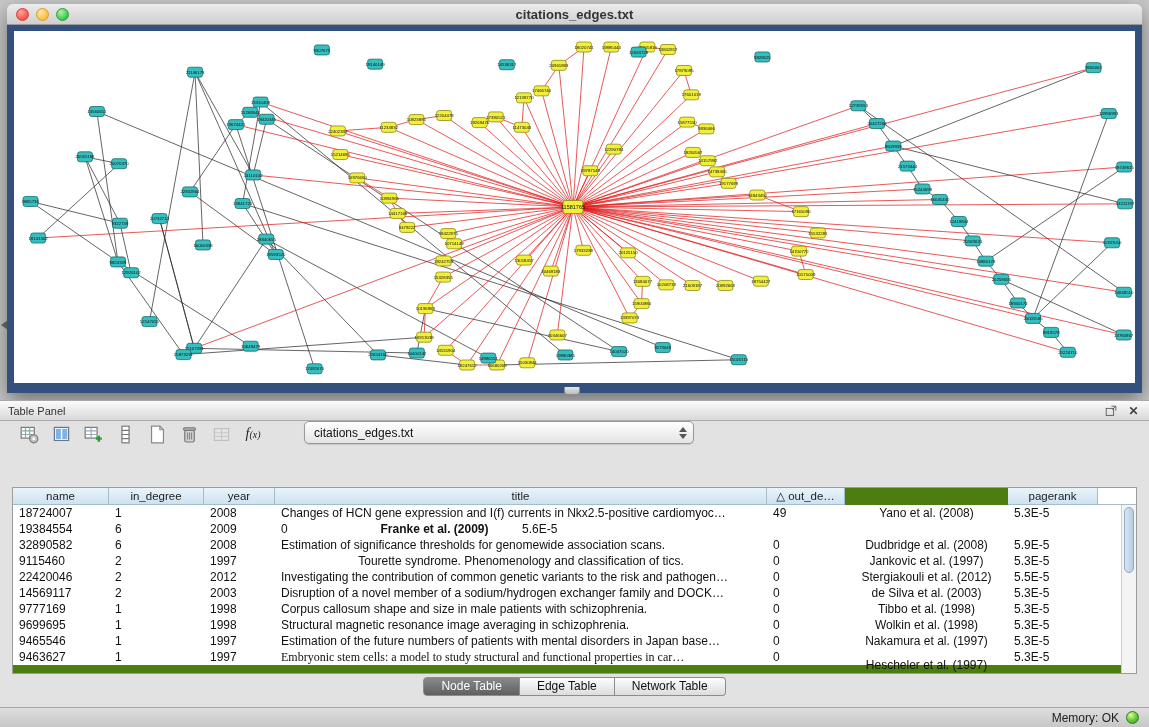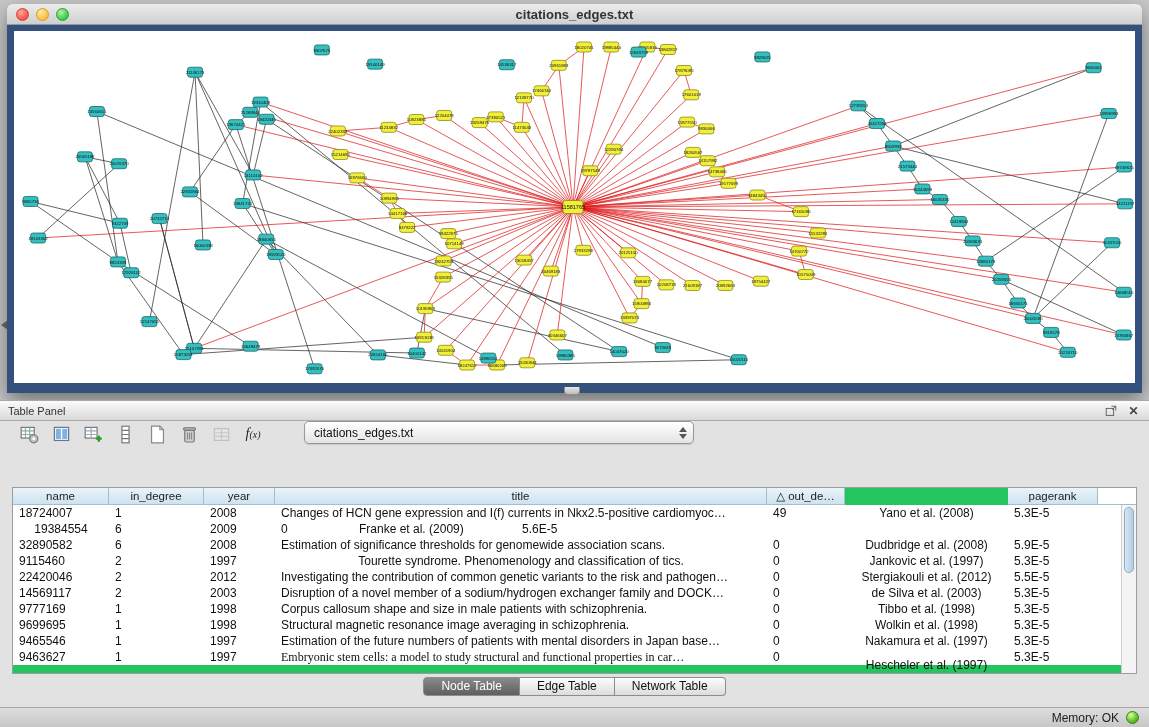--- a/index.html
+++ b/index.html
@@ -50,21 +50,21 @@
   .dropdown { margin-left:18px; width:390px; height:23px; border:1px solid #989898;
     border-radius:5px; background:linear-gradient(#ffffff,#e4e4e4);
     display:flex; align-items:center; padding:0 6px 0 9px; font-size:12px; color:#111;
     box-shadow:0 1px 1px rgba(0,0,0,.12); }
   .dd-label { flex:1; overflow:hidden; white-space:nowrap; }
   .dd-arrows { display:flex; flex-direction:column; gap:2px; align-items:center; }
   .dd-arrows .up { width:0; height:0; border-left:4px solid transparent; border-right:4px solid transparent; border-bottom:5px solid #555; }
   .dd-arrows .down { width:0; height:0; border-left:4px solid transparent; border-right:4px solid transparent; border-top:5px solid #555; }
 
   .table-wrap { position:absolute; left:12px; right:12px; top:86px; height:187px;
-    border:1px solid #9c9c9c; background:#22c55e; overflow:hidden; }
+    border:1px solid #9c9c9c; background:#4d7c0f; overflow:hidden; }
   .thead { display:flex; height:17px; }
   .th { height:17px; line-height:15px; font-size:11.5px; color:#222; text-align:center;
     background:linear-gradient(#eaf4fb,#cde2f0); border-right:1px solid #a5bccb;
     border-bottom:1px solid #a5bccb; overflow:hidden; white-space:nowrap; padding:1px 4px; }
   .th.filler { flex:1; background:#fff; border-right:none; }
   .tbody { position:absolute; left:0; right:15px; top:17px; bottom:0; overflow:hidden; }
   .tr { display:flex; height:16px; background:#fff; }
   .td { height:16px; line-height:16px; font-size:12px; color:#111; padding:0 6px;
     overflow:hidden; white-space:nowrap; }
   .vscroll { position:absolute; right:0; top:17px; bottom:0; width:15px;
@@ -601,25 +601,25 @@
           <div class="tr">
             <div class="td" style="width: 96px; text-align: left;">18724007</div>
             <div class="td" style="width: 95px; text-align: left;">1</div>
             <div class="td" style="width: 71px; text-align: left;">2008</div>
             <div class="td" style="width: 492px; text-align: left;">Changes of HCN gene expression and I(f) currents in Nkx2.5-positive cardiomyoc…</div>
             <div class="td" style="width: 78px; text-align: left;">49</div>
             <div class="td" style="width: 163px; text-align: center;">Yano et al. (2008)</div>
             <div class="td" style="width: 90px; text-align: left;">5.3E-5</div>
           </div>
           <div class="tr">
-            <div class="td" style="width: 96px; text-align: center;">19384554</div>
+            <div class="td" style="width: 96px; text-align: left;">19384554</div>
             <div class="td" style="width: 95px; text-align: left;">6</div>
             <div class="td" style="width: 71px; text-align: left;">2009</div>
             <div class="td" style="width: 78px; text-align: left;">0</div>
-            <div class="td" style="width: 163px; text-align: left;">Franke et al. (2009)</div>
+            <div class="td" style="width: 163px; text-align: center; font-weight: bold;">Franke et al. (2009)</div>
             <div class="td" style="width: 90px; text-align: left;">5.6E-5</div>
           </div>
           <div class="tr">
             <div class="td" style="width: 96px; text-align: left;">32890582</div>
             <div class="td" style="width: 95px; text-align: left;">6</div>
             <div class="td" style="width: 71px; text-align: left;">2008</div>
             <div class="td" style="width: 492px; text-align: left;">Estimation of significance thresholds for genomewide association scans.</div>
             <div class="td" style="width: 78px; text-align: left;">0</div>
             <div class="td" style="width: 163px; text-align: center;">Dudbridge et al. (2008)</div>
             <div class="td" style="width: 90px; text-align: left;">5.9E-5</div>

